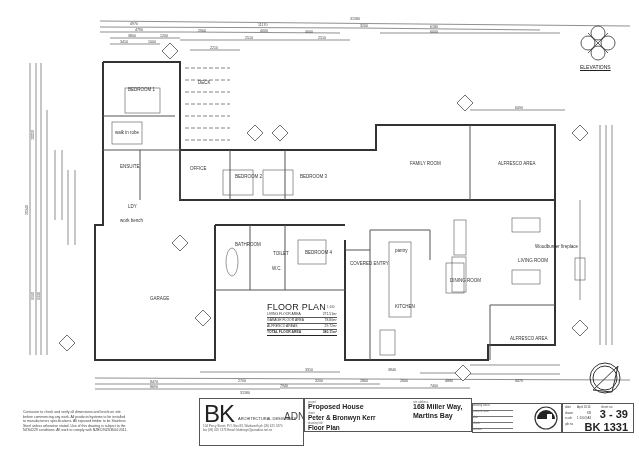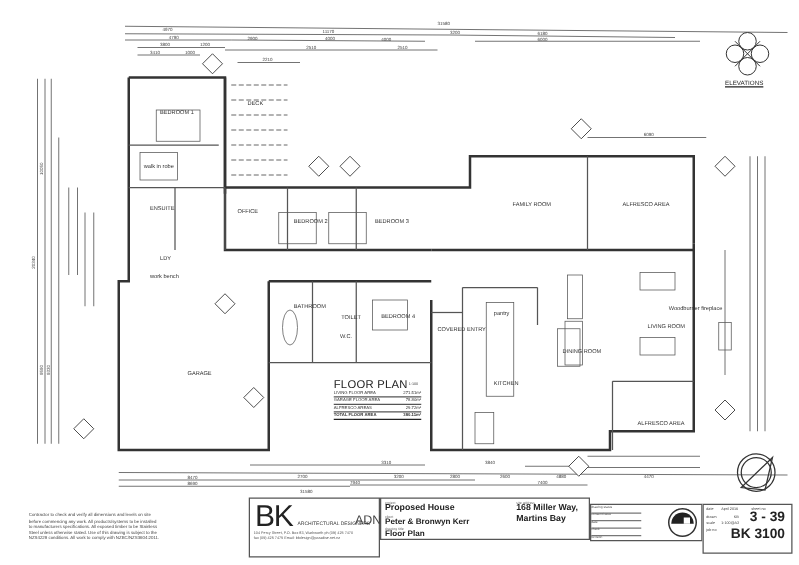--- a/index.html
+++ b/index.html
@@ -14,21 +14,21 @@
   .logo-bk{position:absolute;left:4px;top:1px;font-size:24px;letter-spacing:-1px;color:#222;font-weight:normal;}
   .logo-sub{position:absolute;left:38px;top:17px;font-size:4px;color:#333;}
   .logo-addr{position:absolute;left:3px;top:26px;font-size:3px;line-height:3.5px;color:#555;width:80px;}
   .logo-adnz{position:absolute;left:84px;top:12px;font-size:10px;color:#444;}
   .title-box{left:304px;top:398px;width:168px;height:34px;}
   .lbl{position:absolute;font-size:2.8px;color:#666;}
   .val{position:absolute;font-weight:bold;color:#222;}
   .info-box{left:472px;top:403px;width:90px;height:30px;}
   .info-row{position:absolute;left:0;width:40px;border-bottom:1px solid #777;font-size:2.6px;color:#555;height:6px;}
   .seal{position:absolute;left:530px;top:403px;width:32px;height:30px;}
-  .meta-box{left:562px;top:403px;width:72px;height:40px;}
+  .meta-box{left:562px;top:403px;width:72px;height:30px;}
   .sheet{position:absolute;right:5px;top:4px;font-size:11px;font-weight:bold;}
   .job{position:absolute;right:5px;top:17px;font-size:11px;font-weight:bold;}
   .mini{position:absolute;font-size:3px;color:#444;}
   .area-table{position:absolute;left:267px;top:302px;width:70px;}
   .area-title{font-size:9px;color:#222;letter-spacing:0.2px;}
   .area-scale{position:absolute;left:60px;top:3px;font-size:3px;color:#444;}
   .area-row{display:flex;justify-content:space-between;font-size:3.4px;border-bottom:0.5px solid #555;color:#333;height:5px;line-height:5px;}
   .area-row.total{border-bottom:1px solid #222;font-weight:bold;}
   .elev-label{position:absolute;left:580px;top:64px;font-size:5px;text-decoration:underline;color:#222;}
 </style>
@@ -283,14 +283,14 @@
 <div class="tb meta-box">
   <span class="mini" style="left:2px;top:1px">date</span>
   <span class="mini" style="left:14px;top:1px">April 2016</span>
   <span class="mini" style="left:2px;top:7px">drawn</span>
   <span class="mini" style="left:24px;top:7px">KB</span>
   <span class="mini" style="left:2px;top:12px">scale</span>
   <span class="mini" style="left:14px;top:12px">1:100@A3</span>
   <span class="mini" style="left:38px;top:1px">sheet no</span>
   <span class="sheet">3 - 39</span>
   <span class="mini" style="left:2px;top:18px">job no</span>
-  <span class="job">BK 3100</span>
+  <span class="job">BK 1331</span>
 </div>
 
 </body></html>

